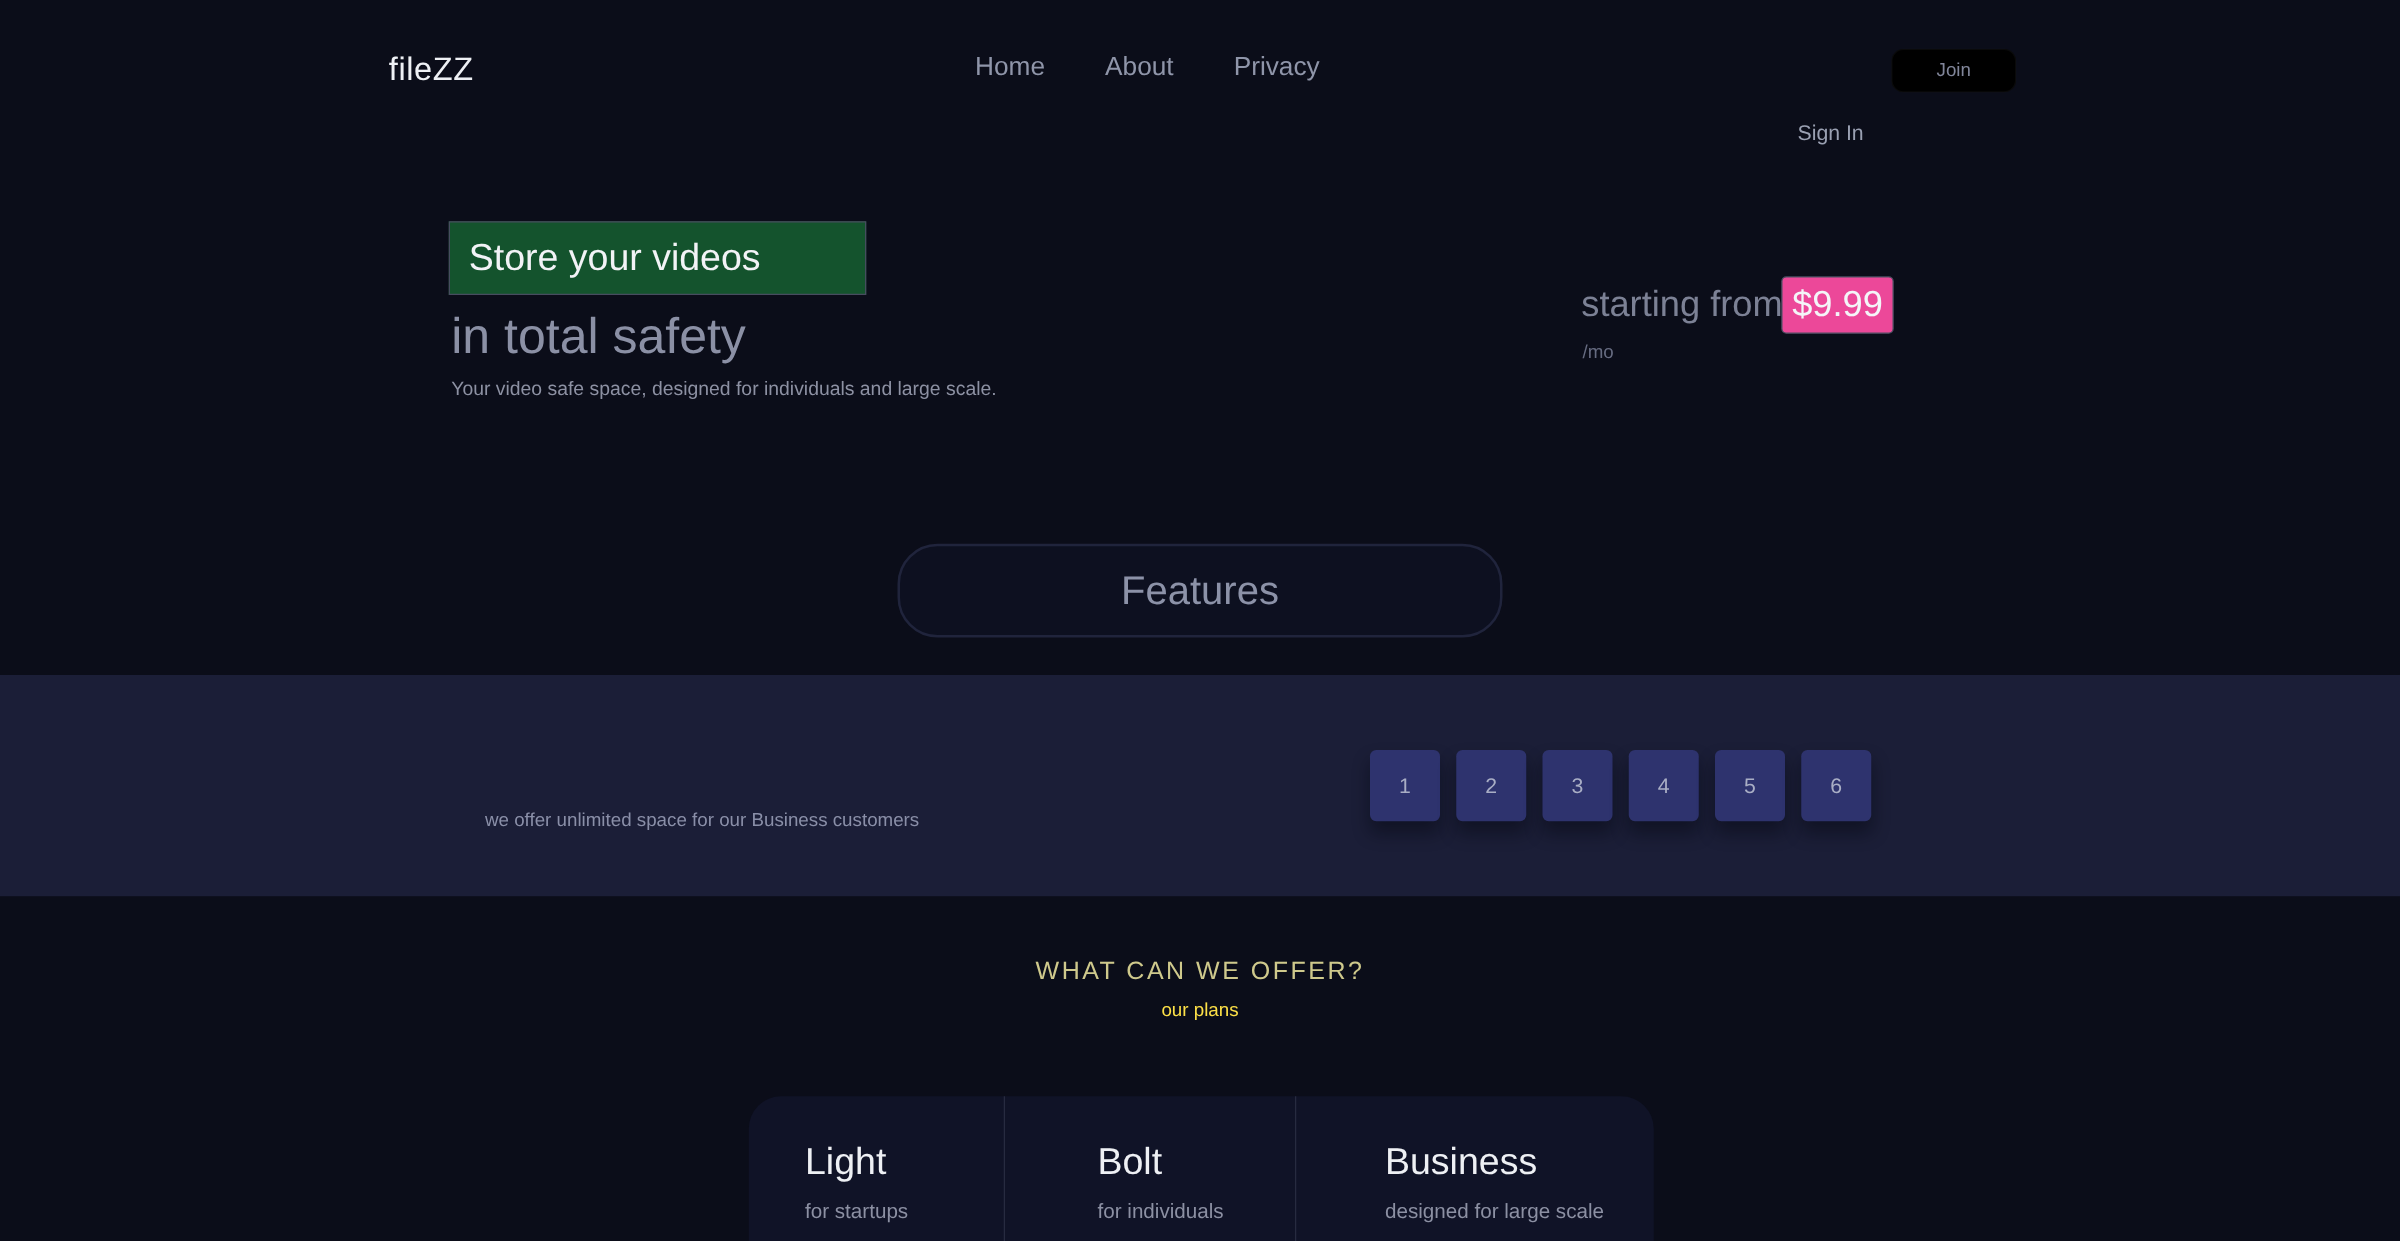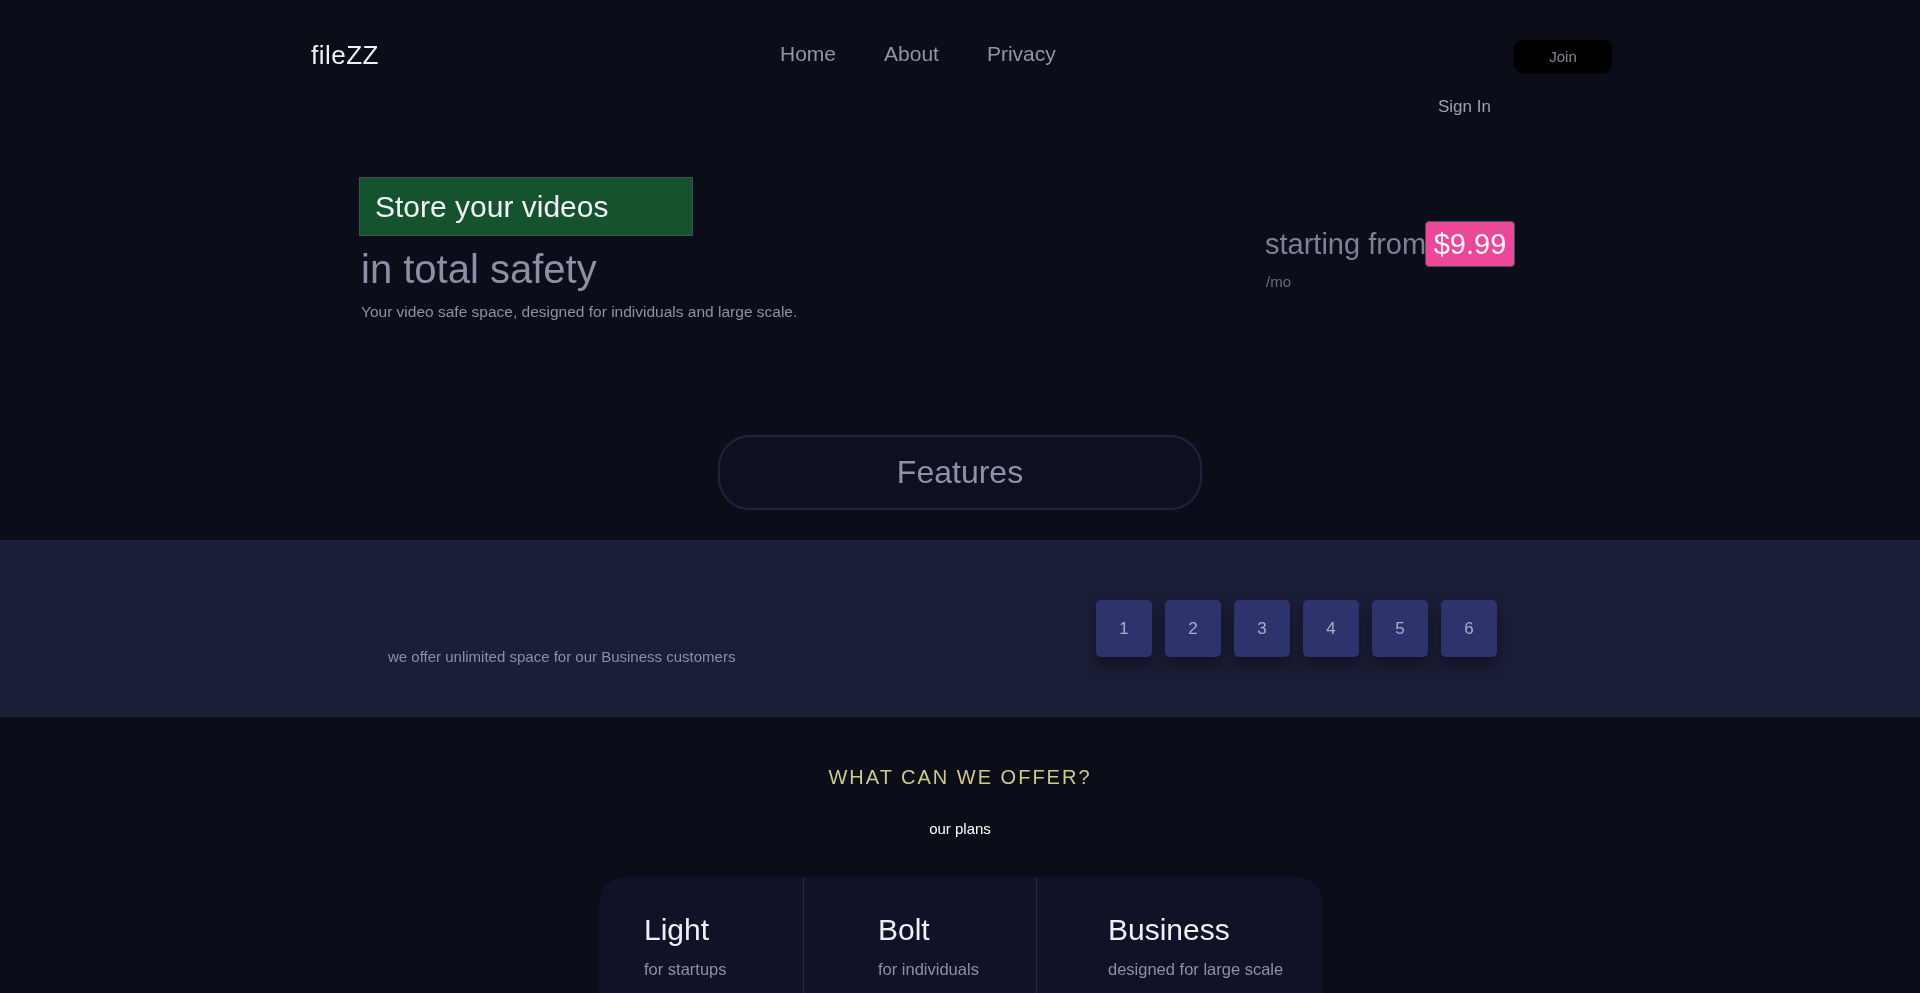--- a/index.html
+++ b/index.html
@@ -87,21 +87,21 @@
     font-size:17px; color:#a9aec5; cursor:pointer;
   }
 
   
   .offer-heading {
     left:0; top:766px; width:1920px; text-align:center;
     font-size:20px; font-weight:500; letter-spacing:2px; color:#cfc98c;
   }
   .offer-sub {
     left:0; top:800px; width:1920px; text-align:center;
-    font-size:15px; color:#ffffff;margin-top:20px;
+    font-size:15px; color:#fde047;
   }
 
   
   .plans-card {
     left:599px; top:877px; width:724px; height:160px;
     background:#101327; border-radius:26px 26px 0 0;
     display:flex;
   }
   .plan-col { padding-top:36px; position:relative; }
   .plan-col.c1 { width:204px; padding-left:45px; }

